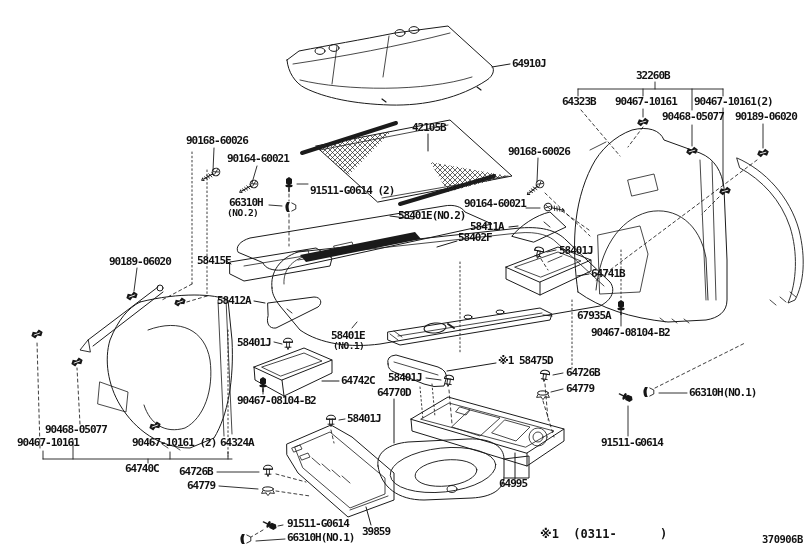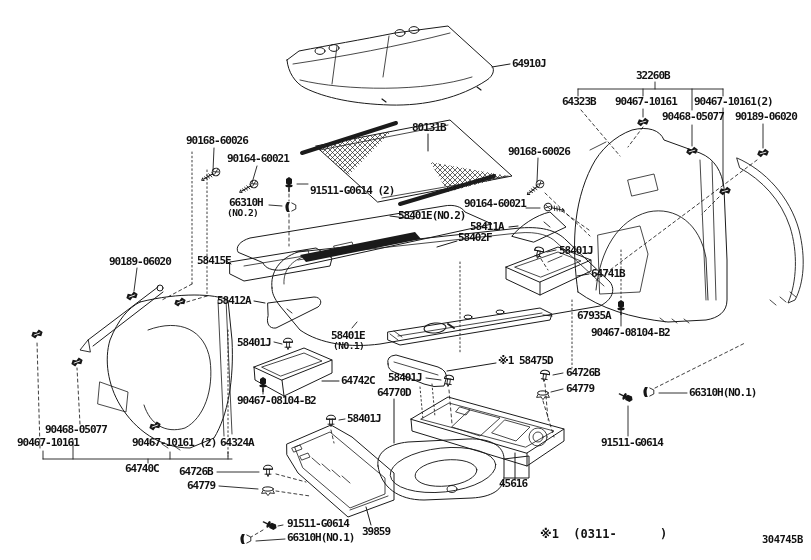--- a/index.html
+++ b/index.html
@@ -282,21 +282,21 @@
 <div class="lbl" style="left:615px;top:96px">90467-10161</div>
 <div class="lbl" style="left:694px;top:96px">90467-10161(2)</div>
 <div class="lbl" style="left:662px;top:111px">90468-05077</div>
 <div class="lbl" style="left:735px;top:111px">90189-06020</div>
 <div class="lbl" style="left:186px;top:135px">90168-60026</div>
 <div class="lbl" style="left:227px;top:153px">90164-60021</div>
 <div class="lbl" style="left:310px;top:185px">91511-G0614 (2)</div>
 <div class="lbl" style="left:229px;top:197px">66310H</div>
 <div class="lbl sm" style="left:227px;top:208px">(NO.2)</div>
 <div class="lbl" style="left:508px;top:146px">90168-60026</div>
-<div class="lbl" style="left:412px;top:122px">80131B</div>
+<div class="lbl" style="left:412px;top:122px">42105B</div>
 <div class="lbl" style="left:464px;top:198px">90164-60021</div>
 <div class="lbl" style="left:398px;top:210px">58401E(NO.2)</div>
 <div class="lbl" style="left:470px;top:221px">58411A</div>
 <div class="lbl" style="left:458px;top:232px">58402F</div>
 <div class="lbl" style="left:109px;top:256px">90189-06020</div>
 <div class="lbl" style="left:197px;top:255px">58415E</div>
 <div class="lbl" style="left:217px;top:295px">58412A</div>
 <div class="lbl" style="left:559px;top:245px">58401J</div>
 <div class="lbl" style="left:591px;top:268px">64741B</div>
 <div class="lbl" style="left:577px;top:310px">67935A</div>
@@ -317,18 +317,18 @@
 <div class="lbl" style="left:17px;top:437px">90467-10161</div>
 <div class="lbl" style="left:132px;top:437px">90467-10161 (2)</div>
 <div class="lbl" style="left:220px;top:437px">64324A</div>
 <div class="lbl" style="left:125px;top:463px">64740C</div>
 <div class="lbl" style="left:179px;top:466px">64726B</div>
 <div class="lbl" style="left:187px;top:480px">64779</div>
 <div class="lbl" style="left:601px;top:437px">91511-G0614</div>
 <div class="lbl" style="left:287px;top:518px">91511-G0614</div>
 <div class="lbl" style="left:287px;top:532px">66310H(NO.1)</div>
 <div class="lbl" style="left:362px;top:526px">39859</div>
-<div class="lbl" style="left:499px;top:478px">45616</div>
+<div class="lbl" style="left:499px;top:478px">64995</div>
 
 <div class="lbl note" style="left:540px;top:528px">※1  (0311-      )</div>
-<div class="lbl code" style="left:762px;top:534px">304745B</div>
+<div class="lbl code" style="left:762px;top:534px">370906B</div>
 
 </div>
 
 </body></html>

